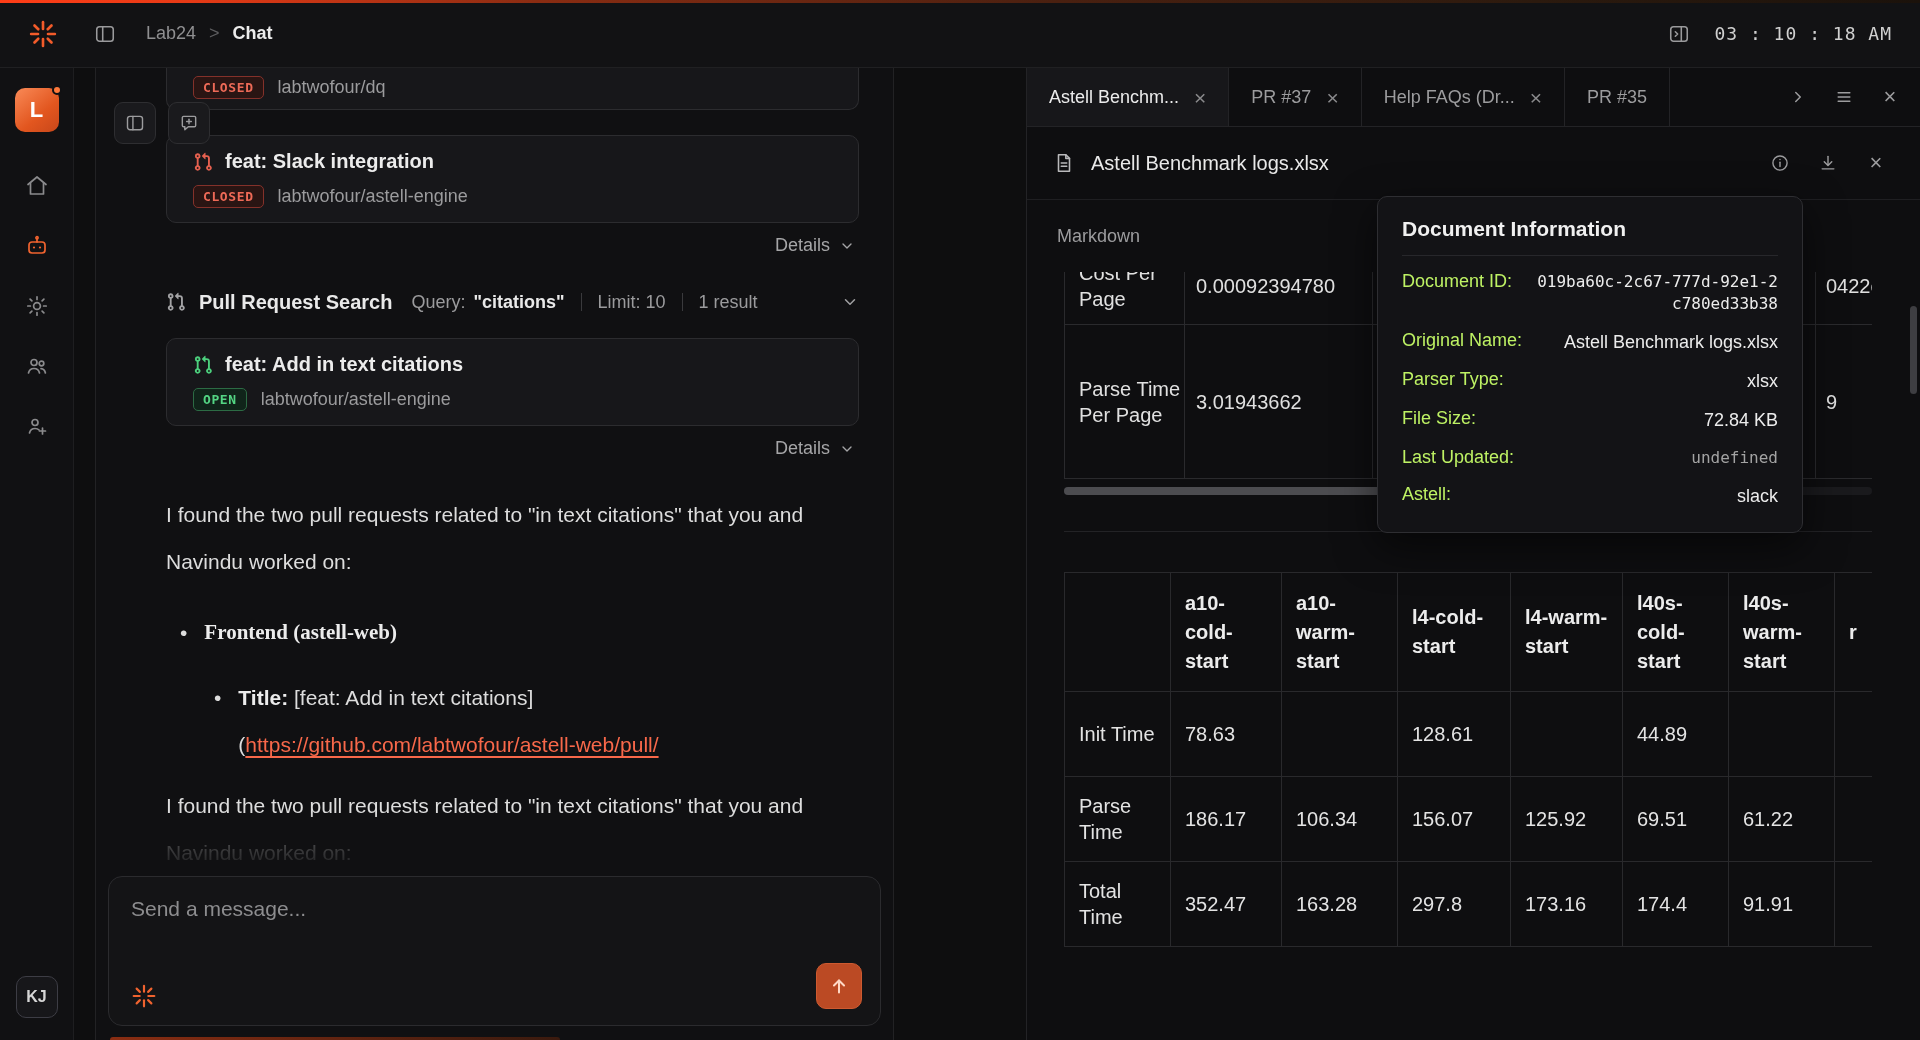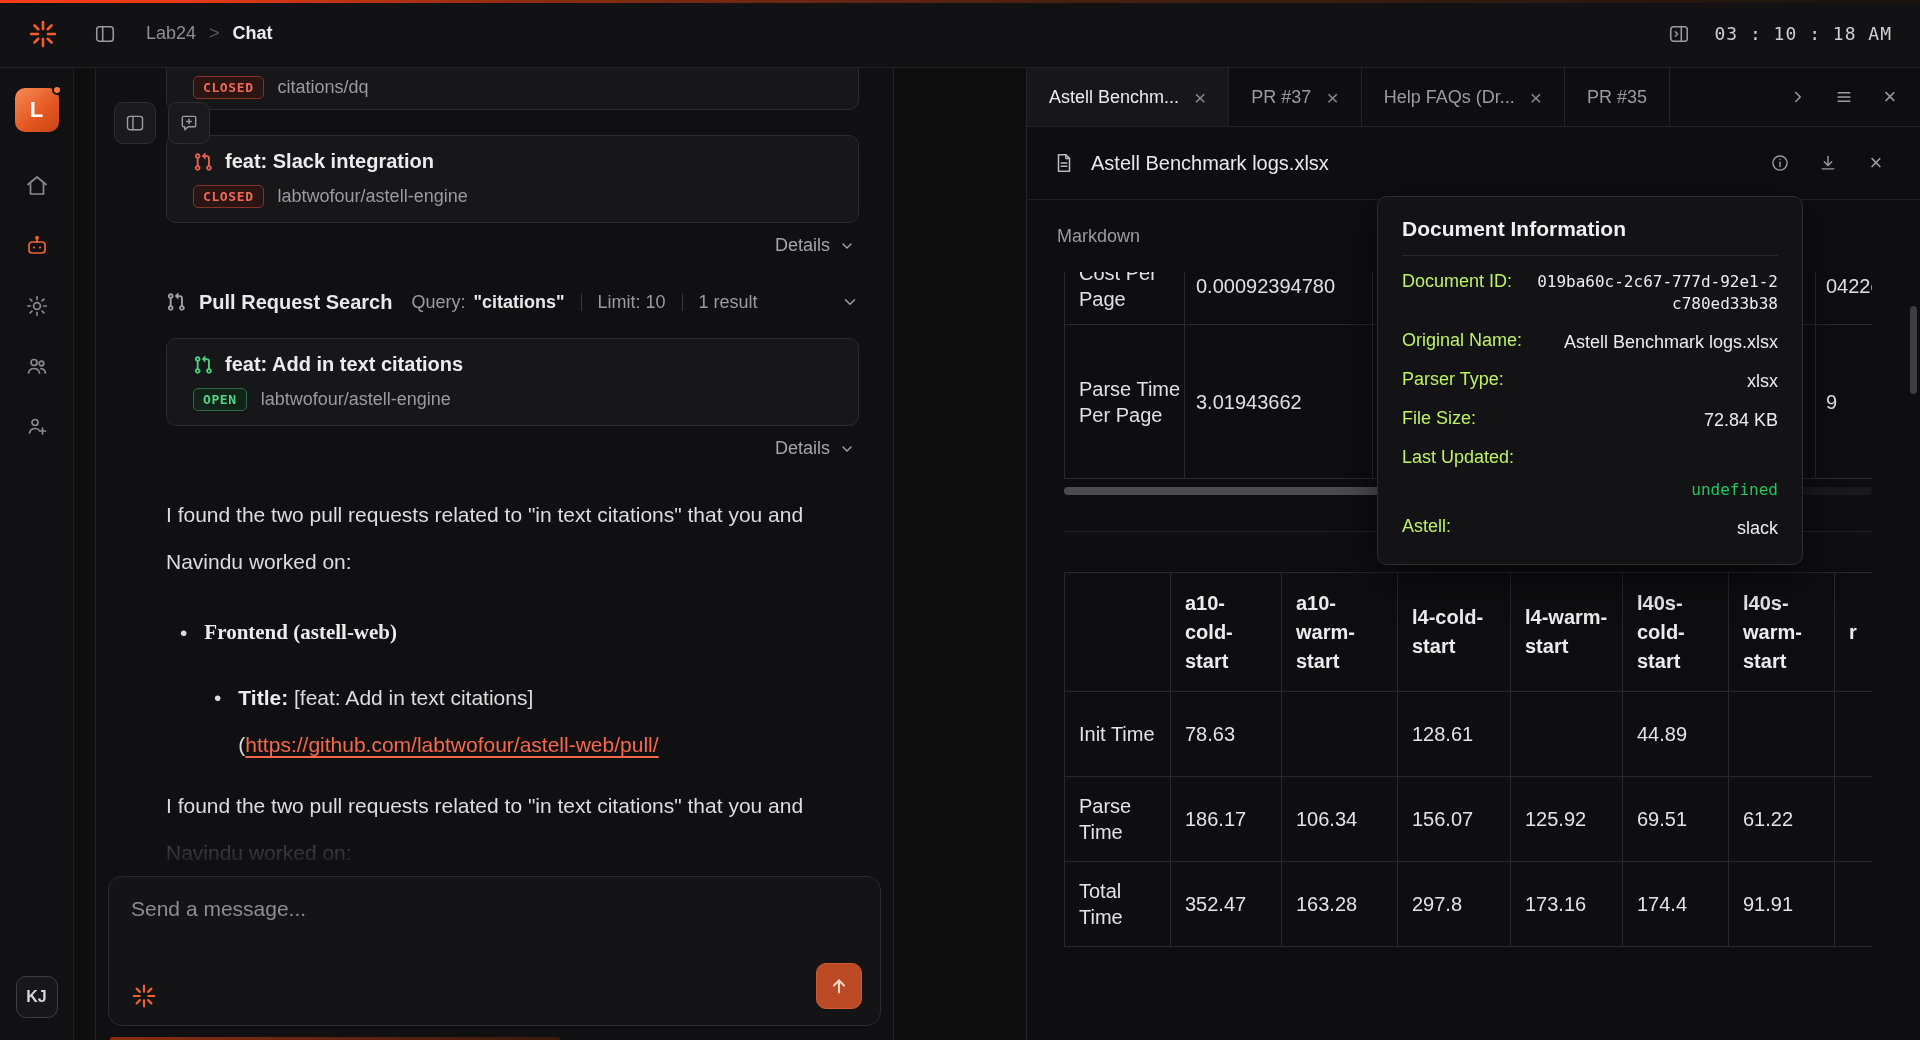--- a/index.html
+++ b/index.html
@@ -136,21 +136,21 @@
   .sheet td { font-size:20px; color:#e3e3e3; height:85px; line-height:26px; word-break:break-word; }
 
   
   .popover { position:absolute; left:350px; top:128px; width:426px; background:#131316; border:1px solid #2e2e32;
     border-radius:10px; box-shadow:0 14px 40px rgba(0,0,0,.55); padding:20px 24px 24px; z-index:20; }
   .pop-title { font-size:21px; font-weight:700; color:#f0f0f0; padding-bottom:14px; border-bottom:1px solid #27272b; }
   .pop-row { display:flex; align-items:flex-start; gap:16px; margin-top:15px; font-size:18px; }
   .pop-label { color:#bef264; white-space:nowrap; }
   .pop-value { flex:1; text-align:right; color:#ececec; line-height:24px; word-break:break-word; }
   .pop-value.mono { font-family:"DejaVu Sans Mono",monospace; font-size:16px; line-height:22px; word-break:break-all; }
-  .pop-value.dim { color:#22c55e;margin-top:32px; }
+  .pop-value.dim { color:#a3a3a3; }
 
   .vthumb { position:absolute; right:3px; top:306px; width:7px; height:88px; background:#3e3e42;
     border-radius:4px; z-index:55; cursor:pointer; }
 </style>
 </head>
 <body>
 
 <div class="app">
   <div class="top-glow"></div>
 
@@ -238,21 +238,21 @@
       <span>KJ</span>
     </div>
   </nav>
 
   <main class="chat-panel">
     <div class="chat-scroll">
 
       <div class="pr-card peek">
         <div class="pr-meta-row" style="margin-top:0">
           <span class="badge closed">CLOSED</span>
-          <span class="repo">citations/dq</span>
+          <span class="repo">labtwofour/dq</span>
         </div>
       </div>
 
       <div class="pr-card" style="margin-top:25px">
         <div class="pr-title-row">
           <span class="pr-icon closed">
             <svg width="20" height="20" viewBox="0 0 16 16" fill="currentColor">
                 <path d="M1.5 3.25a2.25 2.25 0 1 1 3 2.122v5.256a2.251 2.251 0 1 1-1.5 0V5.372A2.25 2.25 0 0 1 1.5 3.25Zm5.677-.177L9.573.677A.25.25 0 0 1 10 .854V2.5h1A2.5 2.5 0 0 1 13.5 5v5.628a2.251 2.251 0 1 1-1.5 0V5a1 1 0 0 0-1-1h-1v1.646a.25.25 0 0 1-.427.177L7.177 3.427a.25.25 0 0 1 0-.354ZM3.75 2.5a.75.75 0 1 0 0 1.5.75.75 0 0 0 0-1.5Zm0 9.5a.75.75 0 1 0 0 1.5.75.75 0 0 0 0-1.5Zm8.25.75a.75.75 0 1 0 1.5 0 .75.75 0 0 0-1.5 0Z"></path>
               </svg>
           </span>

